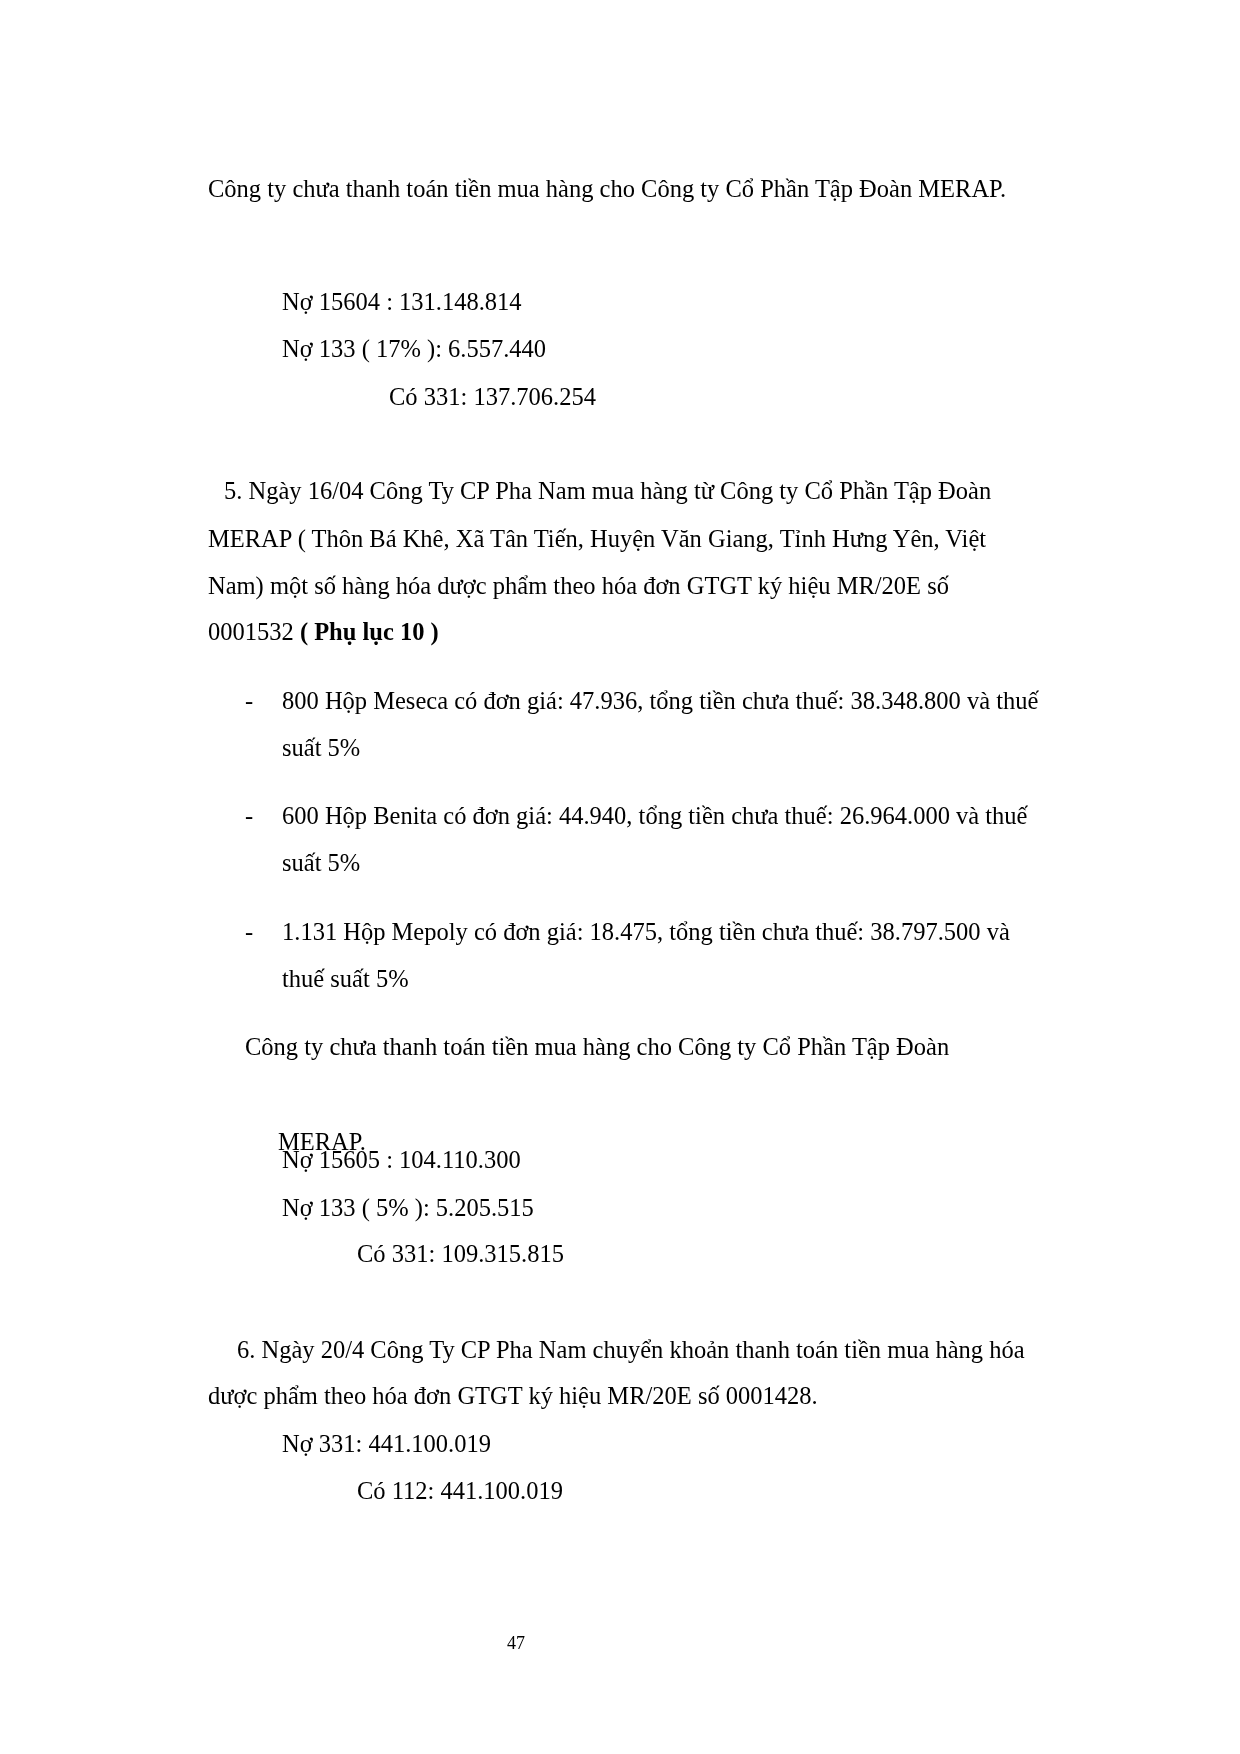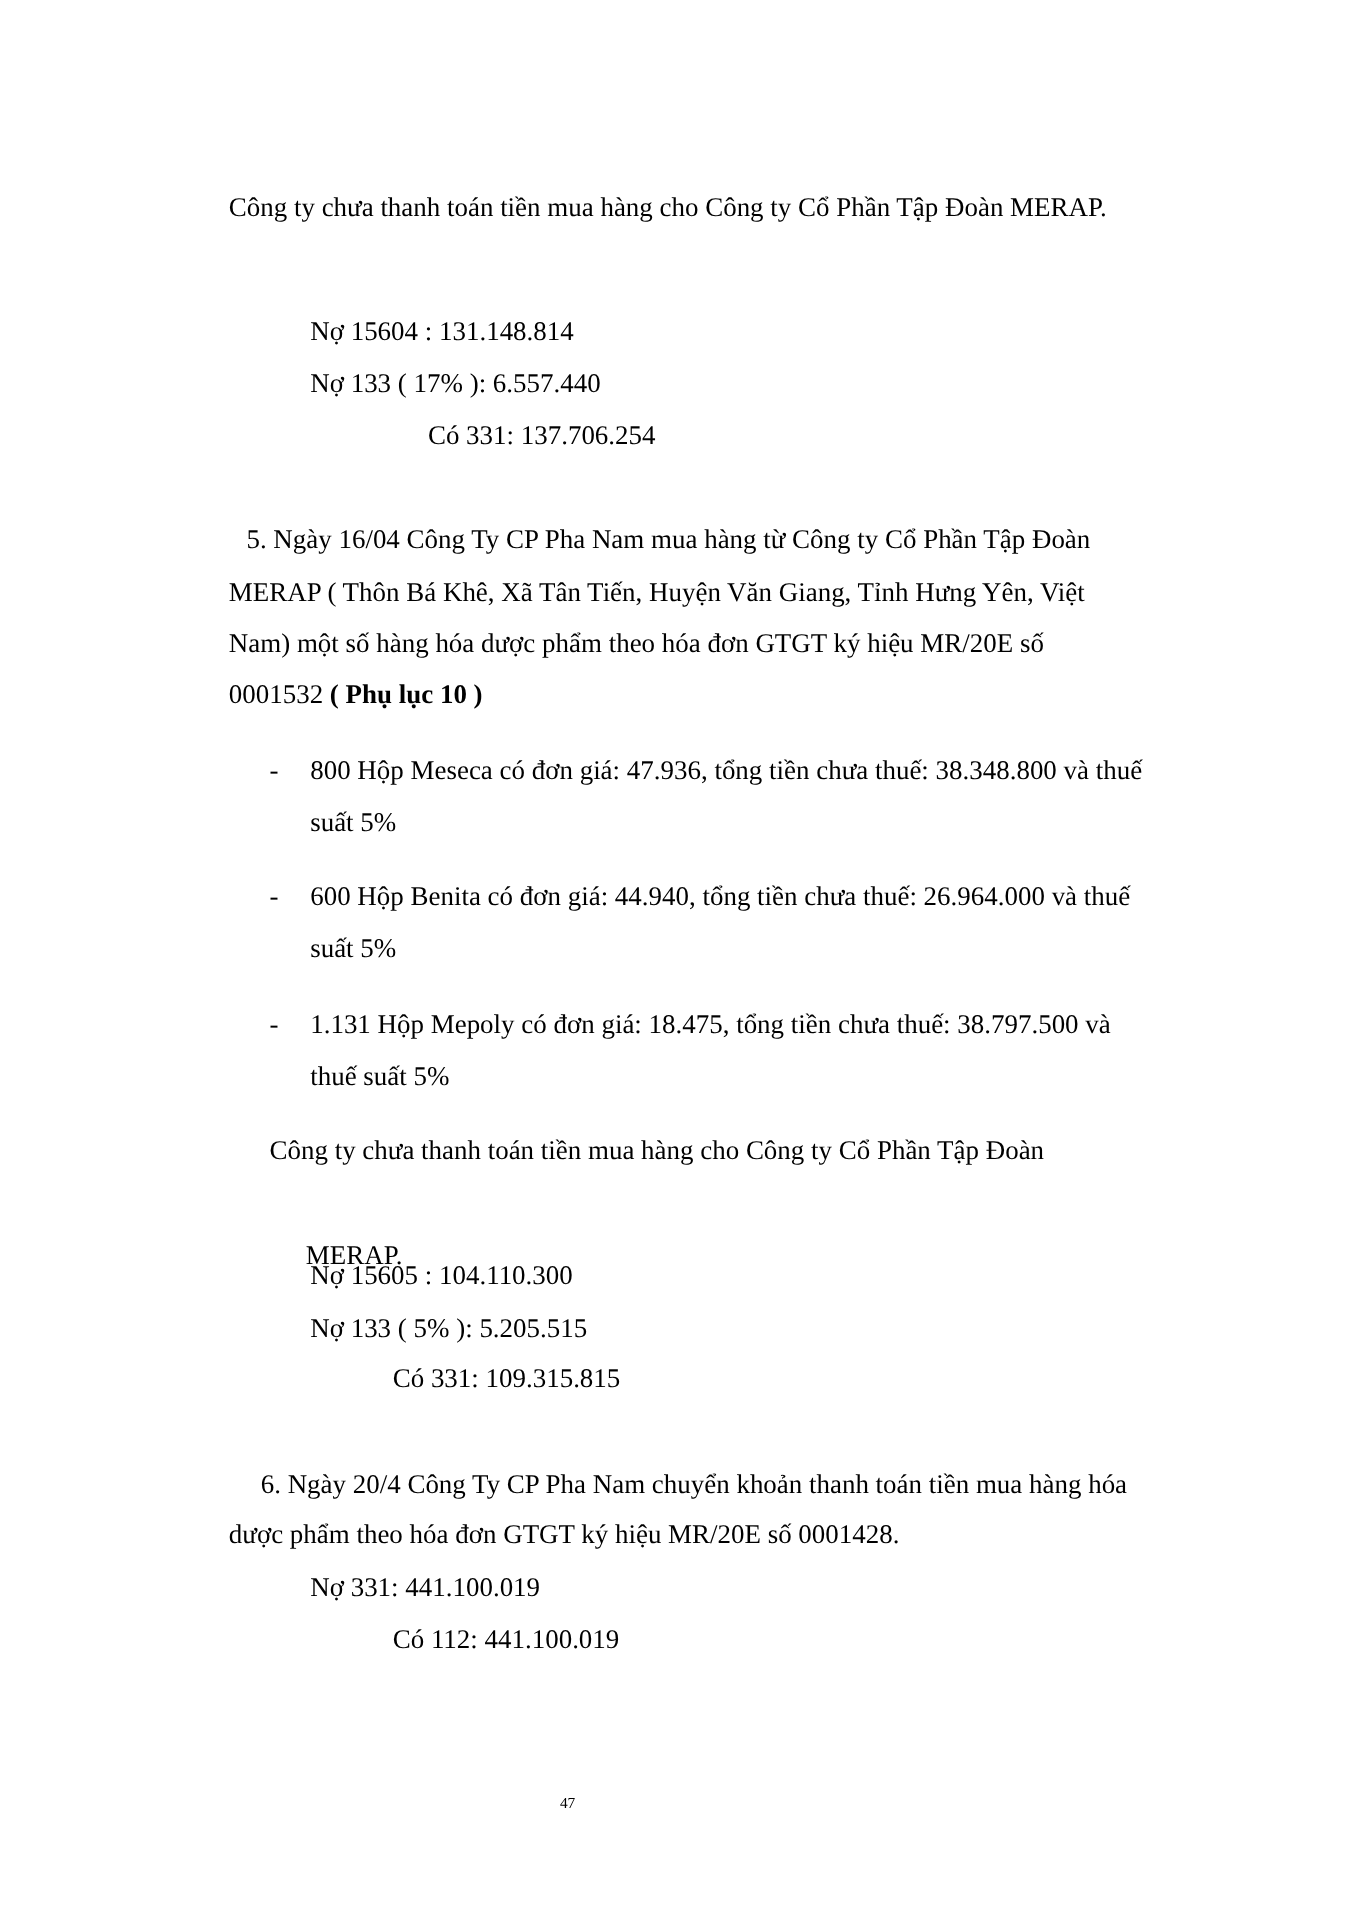--- a/index.html
+++ b/index.html
@@ -26,21 +26,21 @@
       position: absolute;
       white-space: nowrap;
       line-height: 1;
     }
     .page-number {
       position: absolute;
       left: 0;
       width: 1032px;
       text-align: center;
       top: 1634px;
-      font-size: 14px;
+      font-size: 18px;
       line-height: 1;
     }
   </style>
 </head>
 <body>
 
 <div class="line" style="left:208px; top:177px;">Công ty chưa thanh toán tiền mua hàng cho Công ty Cổ Phần Tập Đoàn MERAP.</div>
 
 <div class="line" style="left:282px; top:290px;">Nợ 15604 : 131.148.814</div>
 <div class="line" style="left:282px; top:337px;">Nợ 133 ( 17% ): 6.557.440</div>

